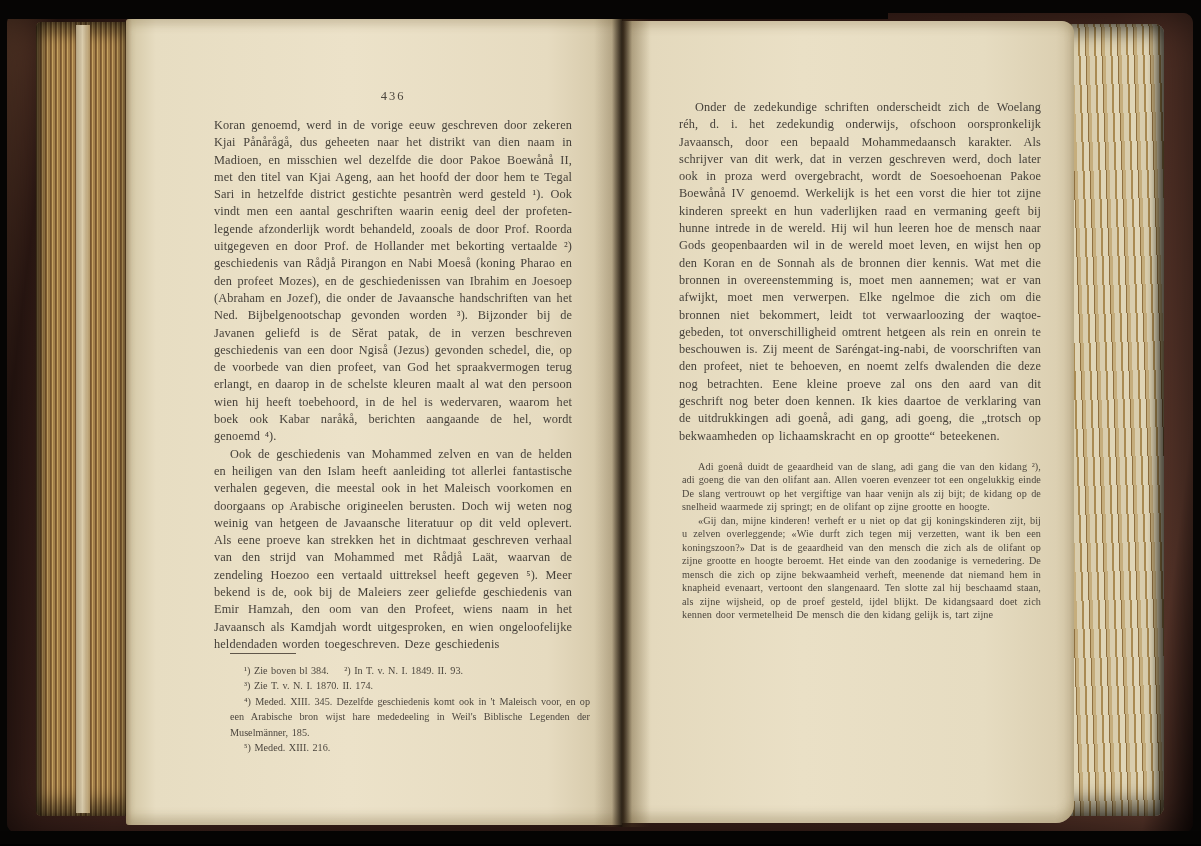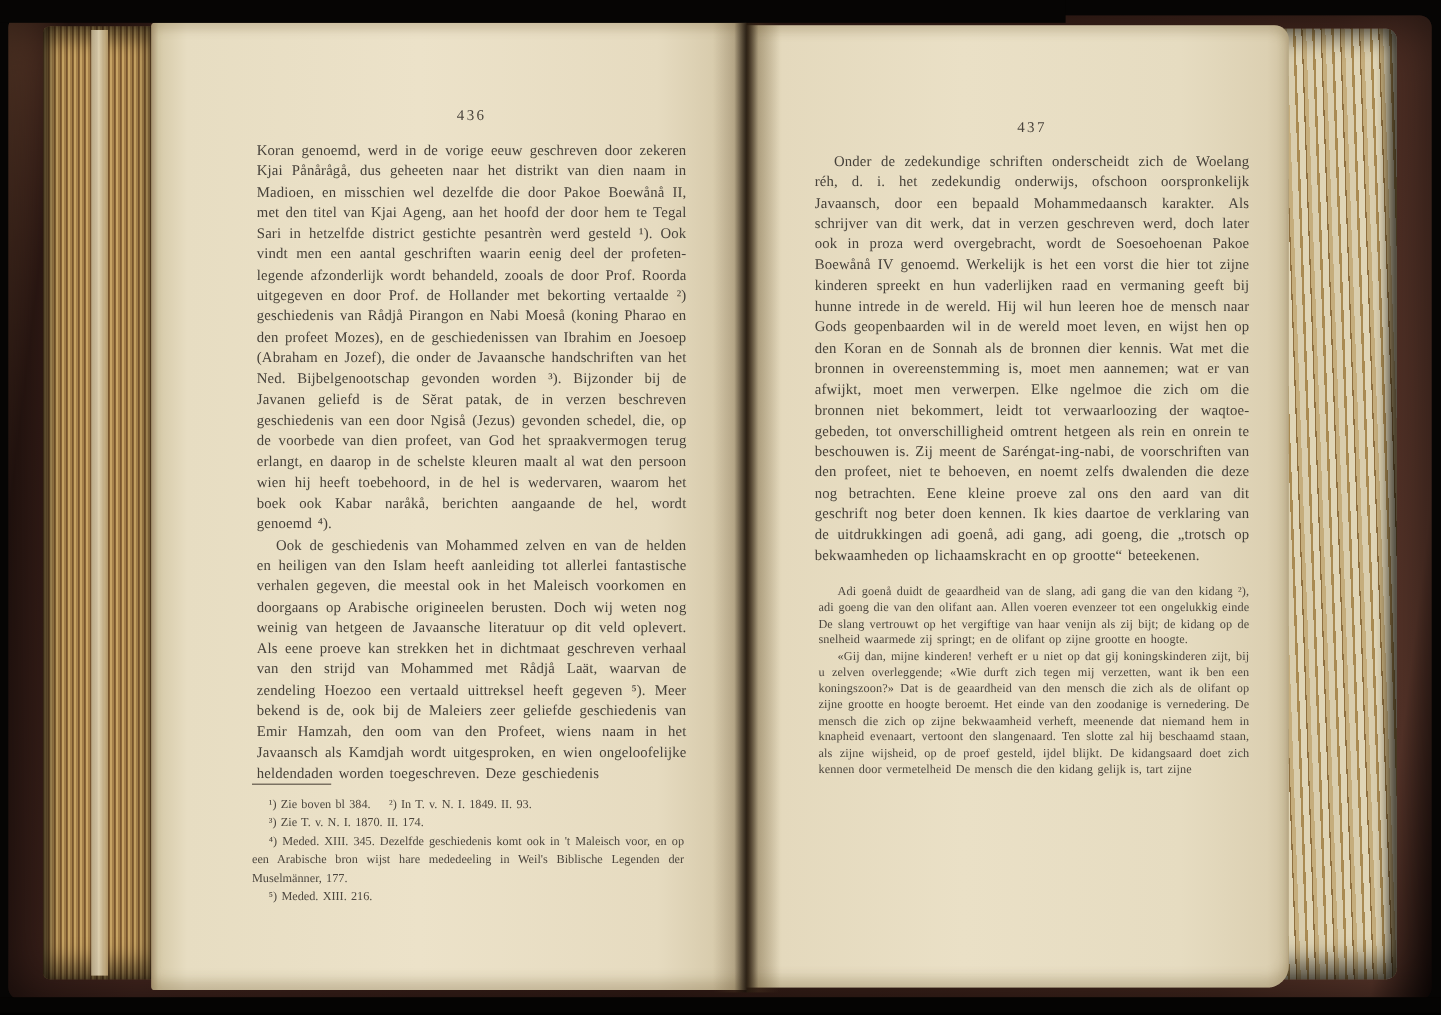--- a/index.html
+++ b/index.html
@@ -72,21 +72,21 @@
   .body.indent { text-indent:16px; }
 
   .quote {
     margin:0; font-size:10.2px; line-height:13.5px; text-align:justify;
     color:#4c463e; letter-spacing:.1px; word-spacing:1px; text-indent:16px;
     padding-left:3px;
   }
   .quote.first { margin-top:15px; }
 
   .fnblock { position:absolute; }
-  .fnblock-left  { left:84px; top:634px; width:360px; }
+  .fnblock-left  { left:104px; top:634px; width:360px; }
   .fnblock-right { left:57px; top:682px; width:362px; }
   .fnrule { width:66px; border-top:1px solid #5f564a; margin-bottom:9px; }
   .fnote {
     margin:0; font-size:10.2px; line-height:15.4px; text-align:justify;
     color:#4c463e; text-indent:14px; word-spacing:1px;
   }
 </style>
 </head>
 <body>
 
@@ -99,28 +99,27 @@
   <div class="page page-left">
     <div class="content">
       <div class="pagenum">436</div>
       <p class="body">Koran genoemd, werd in de vorige eeuw geschreven door zekeren Kjai Pånårågå, dus geheeten naar het distrikt van dien naam in Madioen, en misschien wel dezelfde die door Pakoe Boewånå II, met den titel van Kjai Ageng, aan het hoofd der door hem te Tegal Sari in hetzelfde district gestichte pesantrèn werd gesteld ¹). Ook vindt men een aantal geschriften waarin eenig deel der profeten-legende afzonderlijk wordt behandeld, zooals de door Prof. Roorda uitgegeven en door Prof. de Hollander met bekorting vertaalde ²) geschiedenis van Rådjå Pirangon en Nabi Moeså (koning Pharao en den profeet Mozes), en de geschiedenissen van Ibrahim en Joesoep (Abraham en Jozef), die onder de Javaansche handschriften van het Ned. Bijbelgenootschap gevonden worden ³). Bijzonder bij de Javanen geliefd is de Sĕrat patak, de in verzen beschreven geschiedenis van een door Ngiså (Jezus) gevonden schedel, die, op de voorbede van dien profeet, van God het spraakvermogen terug erlangt, en daarop in de schelste kleuren maalt al wat den persoon wien hij heeft toebehoord, in de hel is wedervaren, waarom het boek ook Kabar naråkå, berichten aangaande de hel, wordt genoemd ⁴).</p>
       <p class="body indent">Ook de geschiedenis van Mohammed zelven en van de helden en heiligen van den Islam heeft aanleiding tot allerlei fantastische verhalen gegeven, die meestal ook in het Maleisch voorkomen en doorgaans op Arabische origineelen berusten. Doch wij weten nog weinig van hetgeen de Javaansche literatuur op dit veld oplevert. Als eene proeve kan strekken het in dichtmaat geschreven verhaal van den strijd van Mohammed met Rådjå Laät, waarvan de zendeling Hoezoo een vertaald uittreksel heeft gegeven ⁵). Meer bekend is de, ook bij de Maleiers zeer geliefde geschiedenis van Emir Hamzah, den oom van den Profeet, wiens naam in het Javaansch als Kamdjah wordt uitgesproken, en wien ongeloofelijke heldendaden worden toegeschreven. Deze geschiedenis</p>
     </div>
     <div class="fnblock fnblock-left">
       <div class="fnrule"></div>
       <p class="fnote">¹) Zie boven bl 384.  ²) In T. v. N. I. 1849. II. 93.</p>
       <p class="fnote">³) Zie T. v. N. I. 1870. II. 174.</p>
-      <p class="fnote">⁴) Meded. XIII. 345. Dezelfde geschiedenis komt ook in 't Maleisch voor, en op een Arabische bron wijst hare mededeeling in Weil's Biblische Legenden der Muselmänner, 177.</p>
+      <p class="fnote">⁴) Meded. XIII. 345. Dezelfde geschiedenis komt ook in 't Maleisch voor, en op een Arabische bron wijst hare mededeeling in Weil's Biblische Legenden der Muselmänner, 185.</p>
       <p class="fnote">⁵) Meded. XIII. 216.</p>
     </div>
   </div>
 
   <div class="page page-right">
     <div class="content">
-      <div class="pagenum">437</div>
       <p class="body indent">Onder de zedekundige schriften onderscheidt zich de Woelang réh, d. i. het zedekundig onderwijs, ofschoon oorspronkelijk Javaansch, door een bepaald Mohammedaansch karakter. Als schrijver van dit werk, dat in verzen geschreven werd, doch later ook in proza werd overgebracht, wordt de Soesoehoenan Pakoe Boewånå IV genoemd. Werkelijk is het een vorst die hier tot zijne kinderen spreekt en hun vaderlijken raad en vermaning geeft bij hunne intrede in de wereld. Hij wil hun leeren hoe de mensch naar Gods geopenbaarden wil in de wereld moet leven, en wijst hen op den Koran en de Sonnah als de bronnen dier kennis. Wat met die bronnen in overeenstemming is, moet men aannemen; wat er van afwijkt, moet men verwerpen. Elke ngelmoe die zich om die bronnen niet bekommert, leidt tot verwaarloozing der waqtoe-gebeden, tot onverschilligheid omtrent hetgeen als rein en onrein te beschouwen is. Zij meent de Saréngat-ing-nabi, de voorschriften van den profeet, niet te behoeven, en noemt zelfs dwalenden die deze nog betrachten. Eene kleine proeve zal ons den aard van dit geschrift nog beter doen kennen. Ik kies daartoe de verklaring van de uitdrukkingen adi goenå, adi gang, adi goeng, die „trotsch op bekwaamheden op lichaamskracht en op grootte“ beteekenen.</p>
       <p class="quote first">Adi goenå duidt de geaardheid van de slang, adi gang die van den kidang ²), adi goeng die van den olifant aan. Allen voeren evenzeer tot een ongelukkig einde De slang vertrouwt op het vergiftige van haar venijn als zij bijt; de kidang op de snelheid waarmede zij springt; en de olifant op zijne grootte en hoogte.</p>
       <p class="quote">«Gij dan, mijne kinderen! verheft er u niet op dat gij koningskinderen zijt, bij u zelven overleggende; «Wie durft zich tegen mij verzetten, want ik ben een koningszoon?» Dat is de geaardheid van den mensch die zich als de olifant op zijne grootte en hoogte beroemt. Het einde van den zoodanige is vernedering. De mensch die zich op zijne bekwaamheid verheft, meenende dat niemand hem in knapheid evenaart, vertoont den slangenaard. Ten slotte zal hij beschaamd staan, als zijne wijsheid, op de proef gesteld, ijdel blijkt. De kidangsaard doet zich kennen door vermetelheid De mensch die den kidang gelijk is, tart zijne</p>
     </div>
   </div>
 
   <div class="gutter"></div>
   <div class="shade-top"></div>
   <div class="shade-bottom"></div>
 </div>

